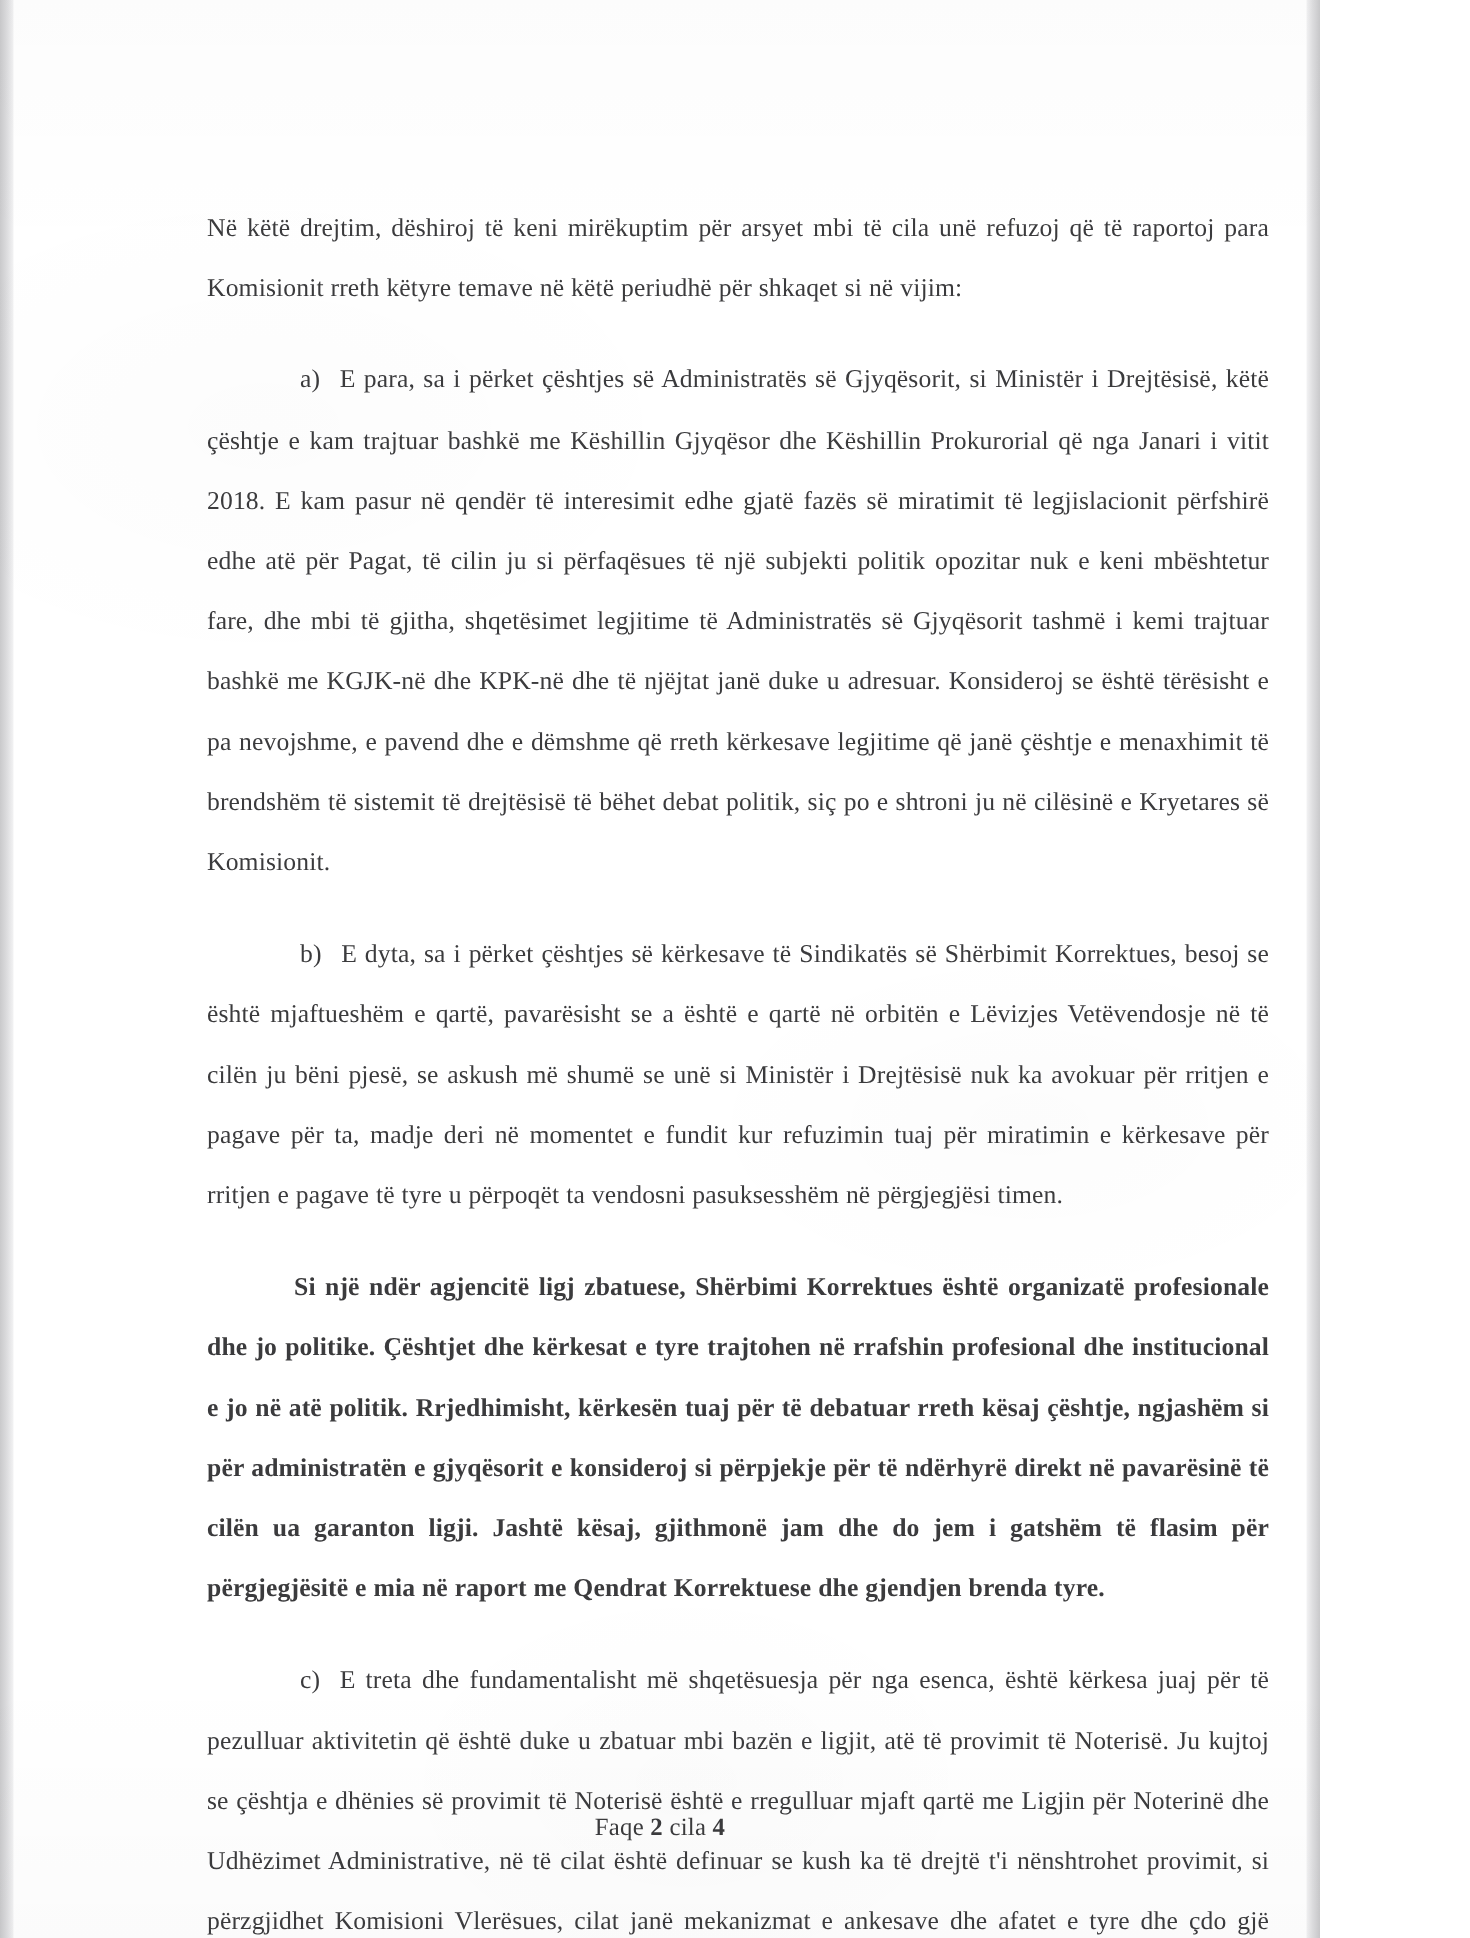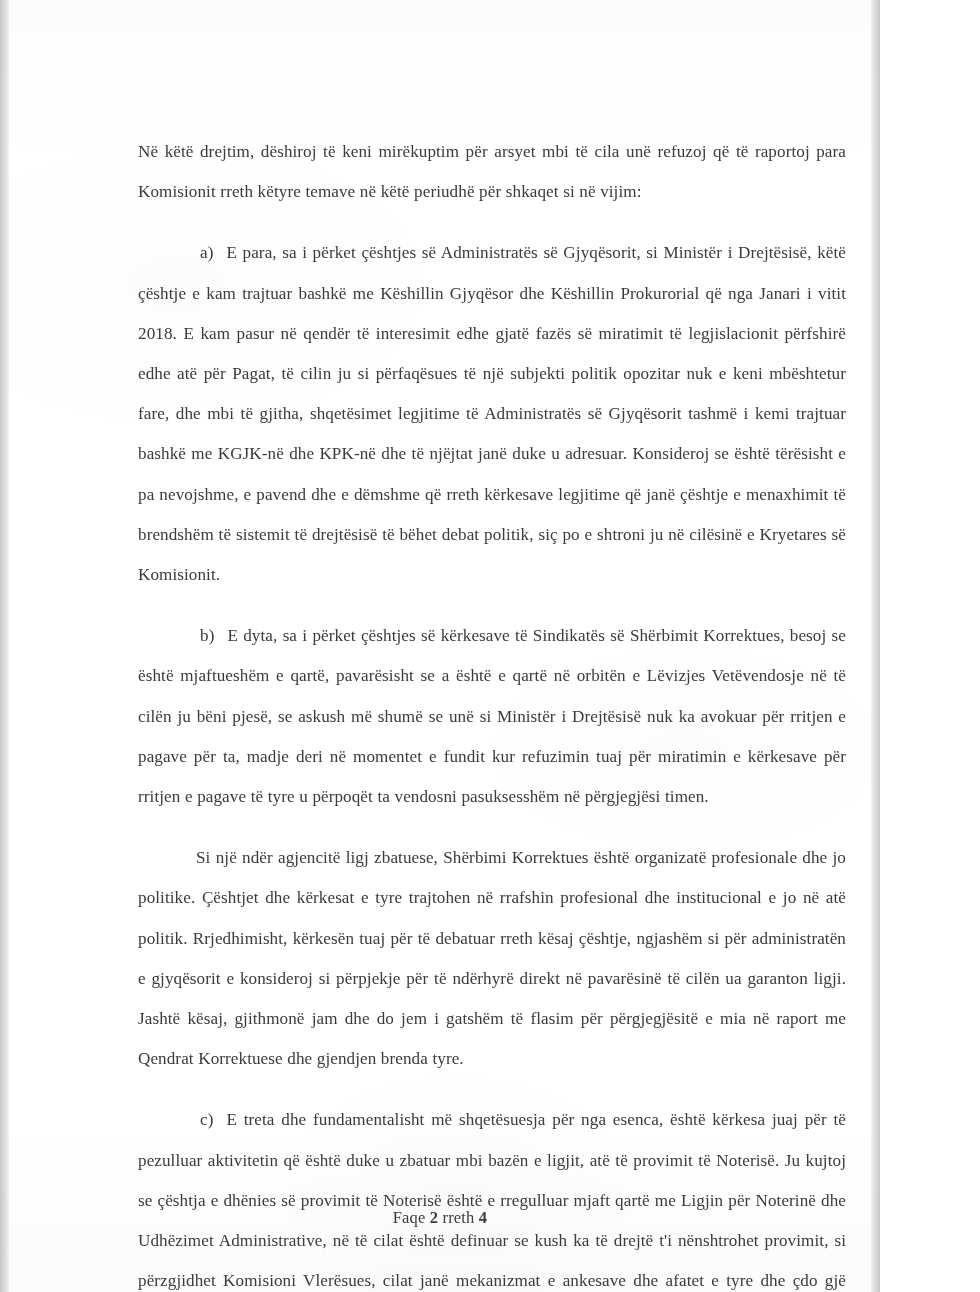--- a/index.html
+++ b/index.html
@@ -62,21 +62,21 @@
     text-align: justify;
     text-justify: inter-word;
     color: #3b3b3d;
     letter-spacing: 0.005em;
     word-spacing: 0.012em;
   }
   p.para:last-child { margin-bottom: 0; }
 
   
   p.indent  { text-indent: 62px; }
-  p.indent2 { text-indent: 58px; }
+  p.indent2 { text-indent: 58px; font-weight: bold; }
 
   
   .marker { margin-right: 13px; }
 
   
   .footer {
     position: absolute;
     left: 0;
     right: 0;
     top: 1208px;
@@ -119,17 +119,17 @@
 
     <p class="para indent">
       <span class="marker">c)</span><span>E treta dhe fundamentalisht më shqetësuesja për nga esenca, është kërkesa juaj për të pezulluar aktivitetin që është duke u zbatuar mbi bazën e ligjit, atë të provimit të Noterisë. Ju kujtoj se çështja e dhënies së provimit të Noterisë është e rregulluar mjaft qartë me Ligjin për Noterinë dhe Udhëzimet Administrative, në të cilat është definuar se kush ka të drejtë t'i nënshtrohet provimit, si përzgjidhet Komisioni Vlerësues, cilat janë mekanizmat e ankesave dhe afatet e tyre dhe çdo gjë tjetër që është në funksion të mbarëvajtjes së tij.</span>
     </p>
 
   </div>
 
   <div class="footer ink">
     <span>Faqe</span>
     <b>2</b>
-    <span>rreth</span>
+    <span>cila</span>
     <b>4</b>
   </div>
 
 </div>
 
 </body></html>

